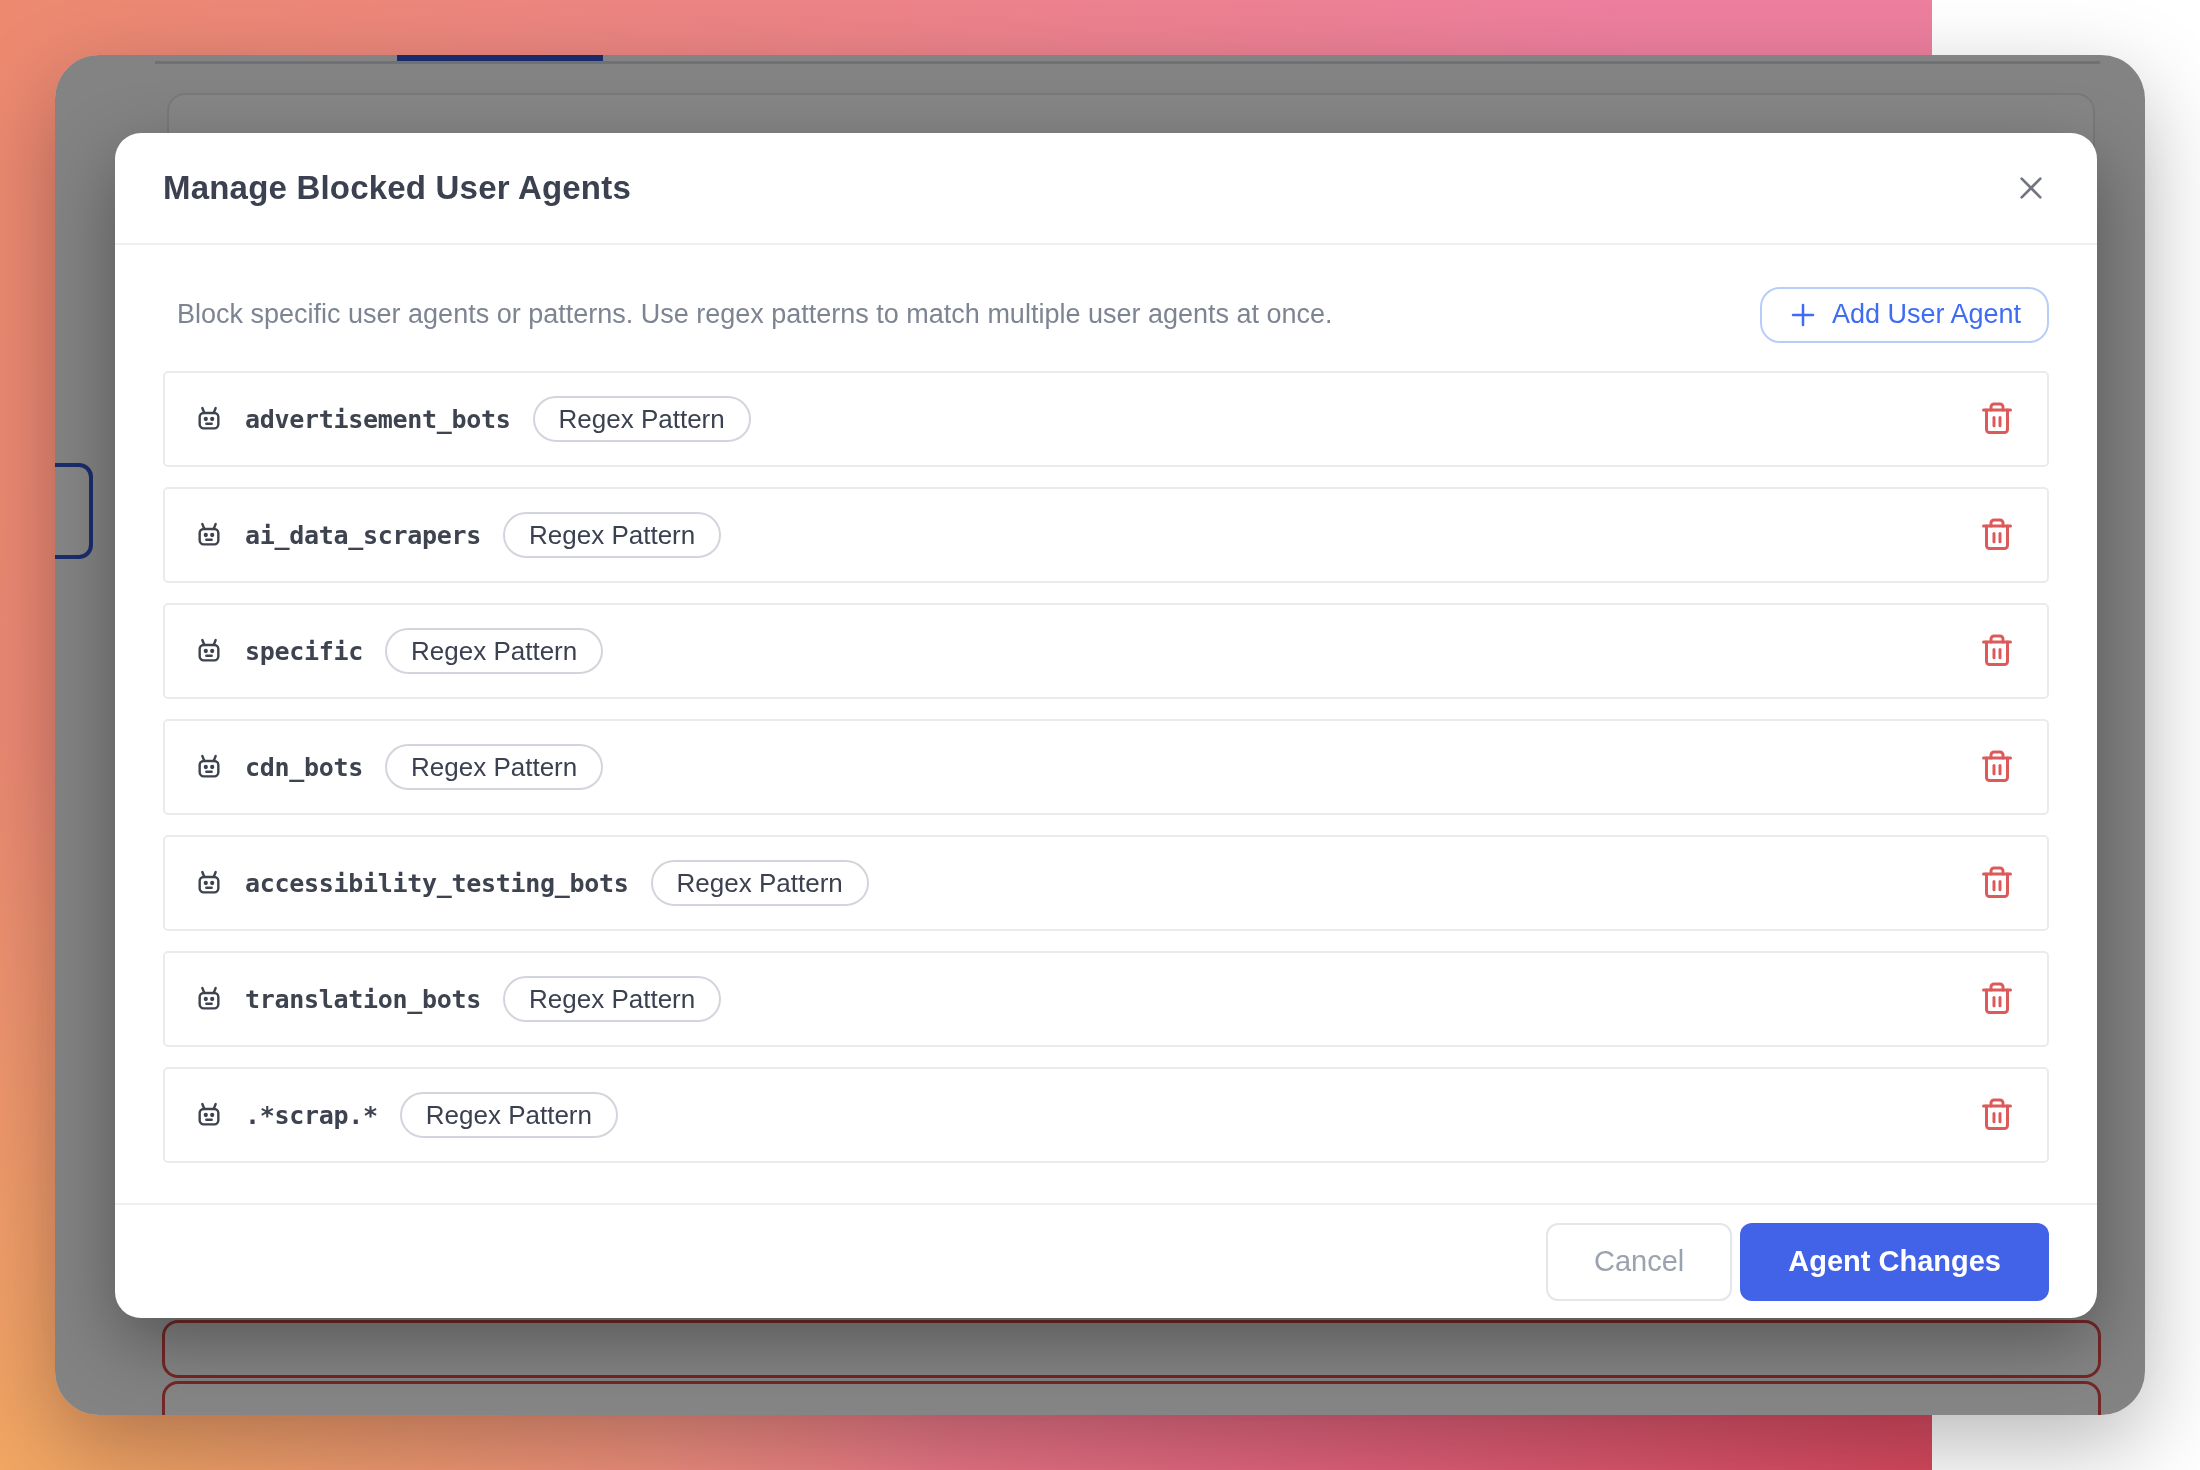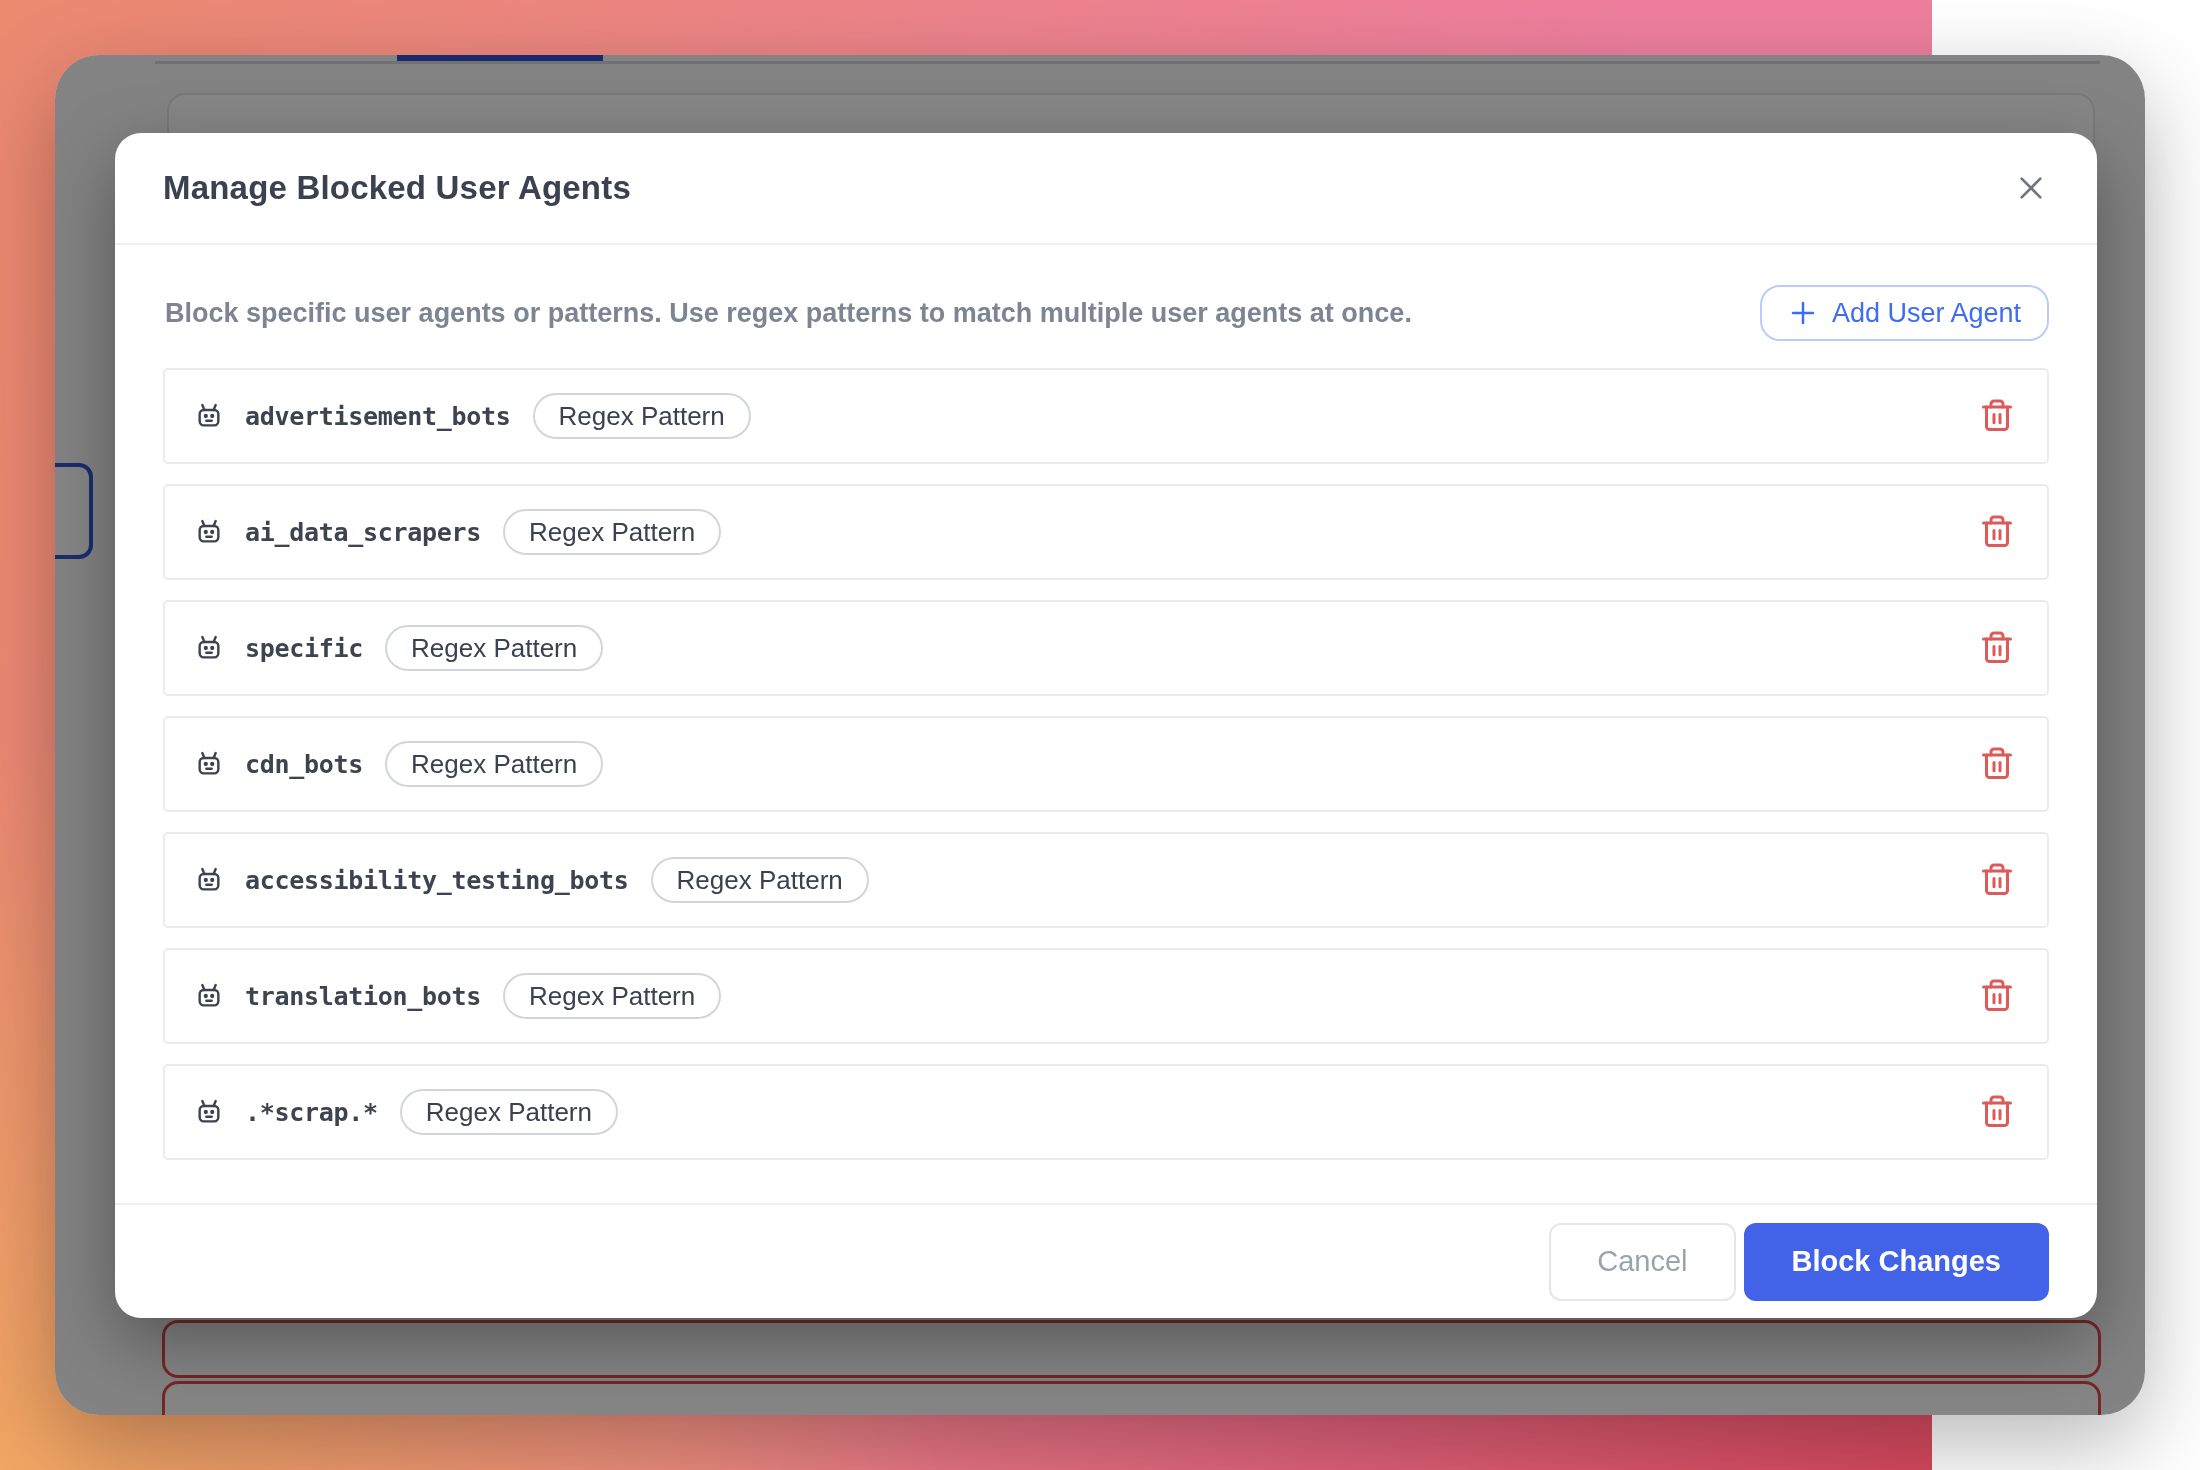--- a/index.html
+++ b/index.html
@@ -38,21 +38,21 @@
   }
   .modal-header{
     flex:0 0 112px;display:flex;align-items:center;justify-content:space-between;
     padding:0 44px 0 48px;border-bottom:2px solid var(--divider,#eef0f2);box-sizing:border-box;
   }
   .modal-title{margin:0;font-size:33px;font-weight:600;color:var(--title-text,#3b4150);letter-spacing:.2px;}
   .close-btn{background:none;border:none;padding:6px;cursor:pointer;display:flex;align-items:center;justify-content:center;}
   .close-btn svg{width:32px;height:32px;stroke:#70757f;}
   .modal-body{flex:1 1 auto;padding:40px 48px 0 48px;box-sizing:border-box;}
   .desc-row{display:flex;align-items:center;justify-content:space-between;min-height:56px;}
-  .modal-desc{margin:2px;font-size:27px;color:var(--body-text,#7d8492);font-weight:bold;}
+  .modal-desc{margin:14px;font-size:27px;color:var(--body-text,#7d8492);}
   .add-btn{
     display:flex;align-items:center;gap:14px;height:56px;padding:0 26px;
     background:#ffffff;border:2px solid var(--link-blue-border,#b9cdf8);border-radius:20px;
     color:var(--link-blue,#3f6cf2);font-size:27px;font-weight:500;cursor:pointer;
     font-family:"Liberation Sans", sans-serif;white-space:nowrap;
   }
   .add-btn svg{width:30px;height:30px;stroke:var(--link-blue,#3f6cf2);}
   .ua-list{margin-top:27px;display:flex;flex-direction:column;gap:20px;}
   .ua-row{
     height:96px;box-sizing:border-box;display:flex;align-items:center;
@@ -290,17 +290,17 @@
         <line x1="10" y1="11" x2="10" y2="16.5"></line>
         <line x1="14" y1="11" x2="14" y2="16.5"></line>
       </svg>
     </button>
   </div>
 </div>
     </div>
 
     <div class="modal-footer">
       <button class="cancel-btn">Cancel</button>
-      <button class="save-btn">Block Changes</button>
+      <button class="save-btn">Agent Changes</button>
     </div>
   </div>
 
 </div>
 
 </body></html>

